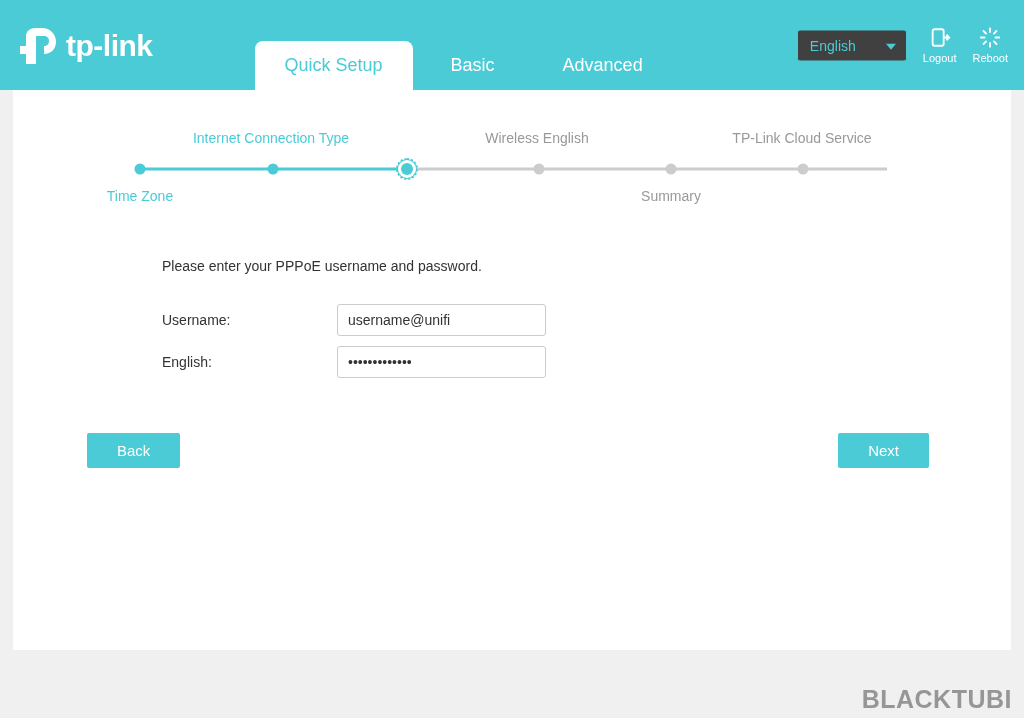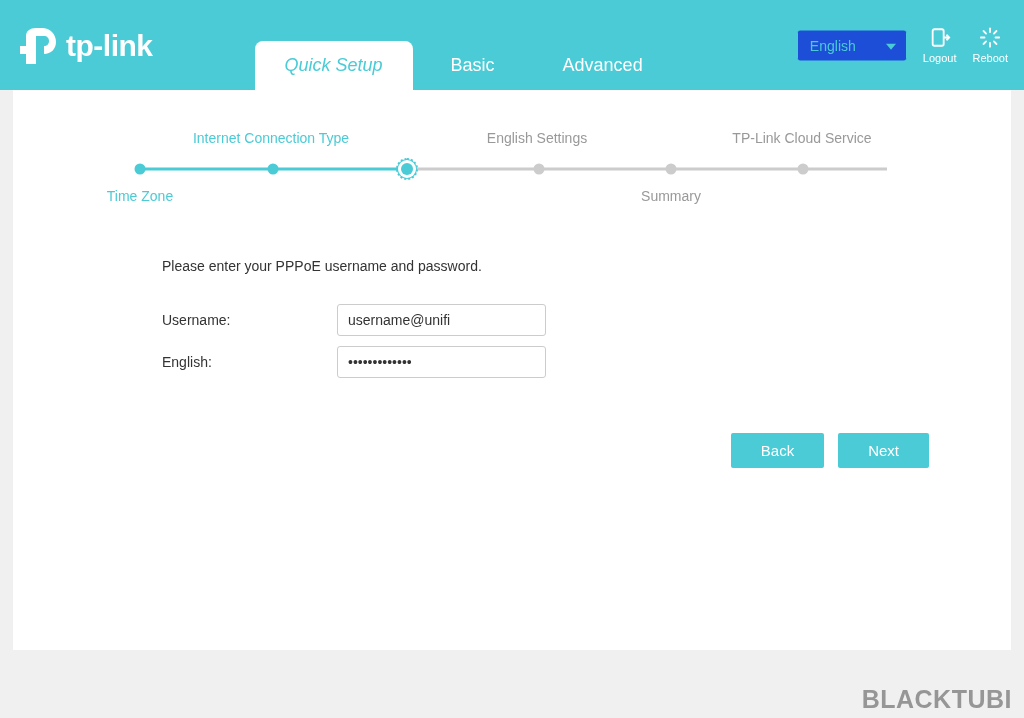--- a/index.html
+++ b/index.html
@@ -40,33 +40,32 @@
       padding: 14px 30px 14px 30px;
       font-size: 18px;
       cursor: pointer;
       color: #fff;
       border-radius: 8px 8px 0 0;
       margin-right: 8px;
     }
     .tab.active {
       background: #fff;
       color: #4acbd6;
-      font-style: italic;
     }
     .header-right {
       position: absolute;
       right: 16px;
       top: 50%;
       transform: translateY(-50%);
       display: flex;
       align-items: center;
       gap: 16px;
     }
     .lang-select {
-      background: #1d4ed8;
+      background: #404040;
       border: 1px solid #4acbd6;
       border-radius: 3px;
       padding: 7px 30px 7px 12px;
       font-size: 14px;
       color: #4acbd6;
       cursor: pointer;
       position: relative;
       min-width: 110px;
       display:flex;
       align-items:center;
@@ -183,21 +182,21 @@
       width: 209px;
       border: 1px solid #ccc;
       border-radius: 3px;
       padding: 7px 10px;
       font-size: 14px;
       color: #333;
     }
     .buttons {
       display: flex;
       gap: 14px;
-      justify-content: flex-end;
+      justify-content: space-between;
       width: 850px;
       margin: 55px auto 0 auto;
       padding-right: 8px;
     }
     .btn {
       background: #4acbd6;
       color: #fff;
       border: none;
       padding: 9px 30px;
       font-size: 15px;
@@ -256,21 +255,21 @@
       <span>Reboot</span>
     </div>
   </div>
 </div>
 
 <div class="content">
 
   <div class="stepper">
     <div class="step-labels-top">
       <span class="label-active" style="left:139px">Internet Connection Type</span>
-      <span class="label-inactive" style="left:405px">English Settings</span>
+      <span class="label-inactive" style="left:405px">Wireless English</span>
       <span class="label-inactive" style="left:670px">TP-Link Cloud Service</span>
     </div>
     <div class="step-track">
       <div class="step-line line1"></div>
       <div class="step-line line2"></div>
       <div class="step-dot dot-done" style="left:8px"></div>
       <div class="step-dot dot-done" style="left:141px"></div>
       <div class="current-outer" style="left:275px"></div>
       <div class="step-dot dot-current" style="left:275px"></div>
       <div class="step-dot dot-pending" style="left:407px"></div>

